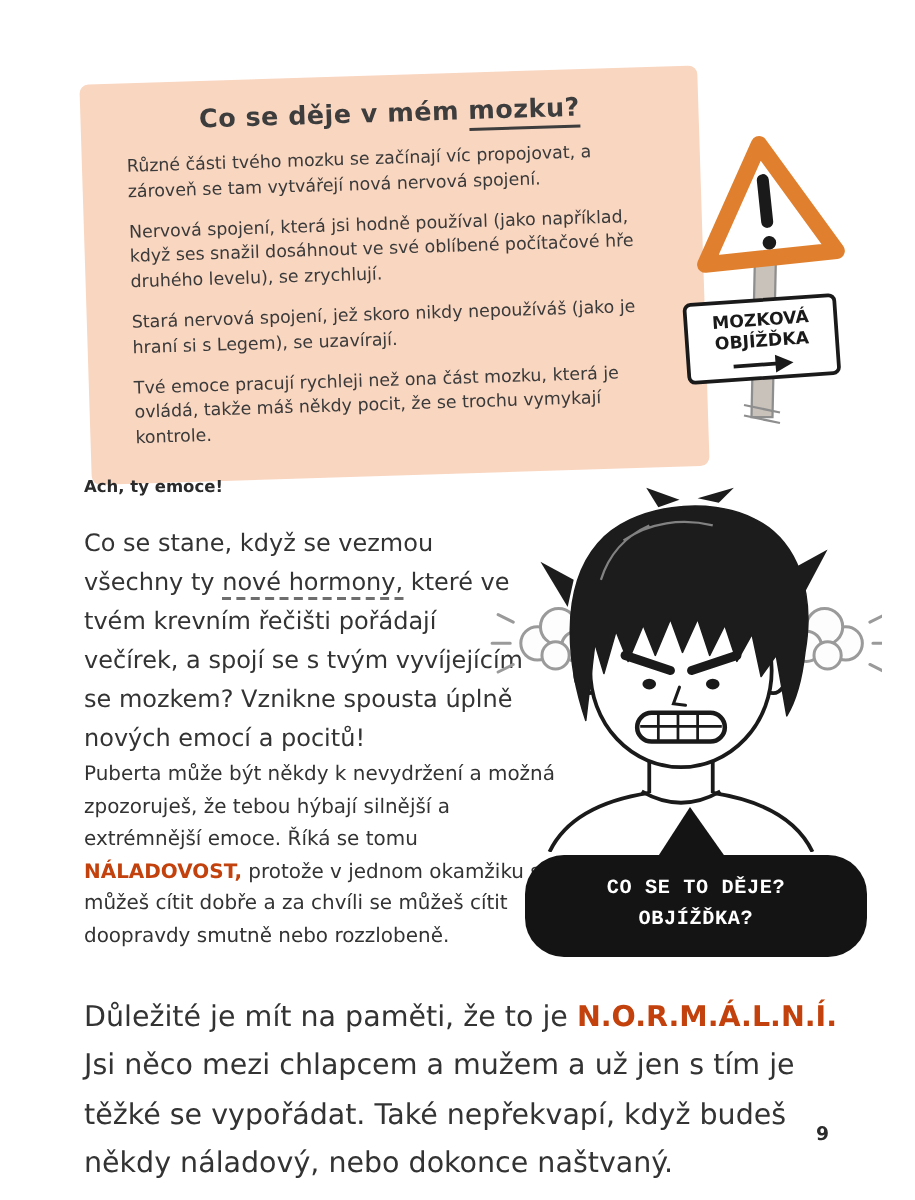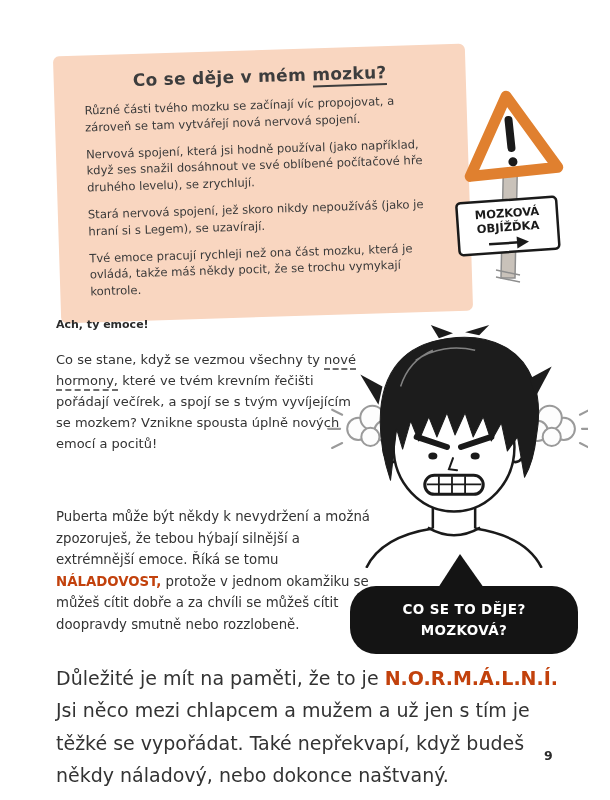--- a/index.html
+++ b/index.html
@@ -29,34 +29,34 @@
   
   .road-sign { position:absolute; left:448px; top:86px; width:130px; height:200px; }
 
   
   .emotions-heading {
     position:absolute; left:56px; top:318px;
     font-size:11px; font-weight:bold; color:#2b2b2b;
   }
   .para-1 {
     position:absolute; left:56px; top:349px; width:300px;
-    font-size:13px; line-height:1.62; color:#333;
+    font-size:16px; line-height:1.62; color:#333;
   }
   .dashed-u { border-bottom:2px dashed #6e6e6e; padding-bottom:1px; }
   .para-2 {
     position:absolute; left:56px; top:506px; width:320px;
     font-size:13.3px; line-height:1.62; color:#333;
   }
   .bold { font-weight:bold; color:#c2410c; }
 
   
   .boy-illustration { position:absolute; left:320px; top:324px; width:268px; height:244px; }
 
   
-  .speech-bubble { position:absolute; left:350px; top:554px; width:228px; }
+  .speech-bubble { position:absolute; left:350px; top:538px; width:228px;font-family:Liberation Mono, monospace; }
   .bubble-tail { display:block; margin-bottom:-2px; }
   .bubble-body {
     background:#141414; border-radius:26px; color:#ffffff;
     font-weight:bold; font-size:13.5px; text-align:center;
     padding:13px 8px; letter-spacing:.4px; line-height:1.55;
   }
 
   
   .footer-para {
     position:absolute; left:56px; top:662px; width:508px;
@@ -181,21 +181,21 @@
       <path d="M106,159 H160 M118,151 V168 M131,151 V168 M144,151 V168" stroke="#1a1a1a" stroke-width="1.8" fill="none"></path>
     </g>
   </svg>
 
   <div class="speech-bubble">
     <svg class="bubble-tail" width="228" height="34" viewBox="0 0 228 34">
       <polygon points="88,34 134,34 110,0" fill="#141414"></polygon>
     </svg>
     <div class="bubble-body">
       <div>CO SE TO DĚJE?</div>
-      <div>MOZKOVÁ?</div>
+      <div>OBJÍŽĎKA?</div>
     </div>
   </div>
 
   <div class="footer-para">
     <span>Důležité je mít na paměti, že to je </span><span class="bold">N.O.R.M.Á.L.N.Í.</span><span> Jsi něco mezi chlapcem a mužem a už jen s tím je těžké se vypořádat. Také nepřekvapí, když budeš někdy náladový, nebo dokonce naštvaný.</span>
   </div>
 
   <div class="page-number">9</div>
 
 </div>

